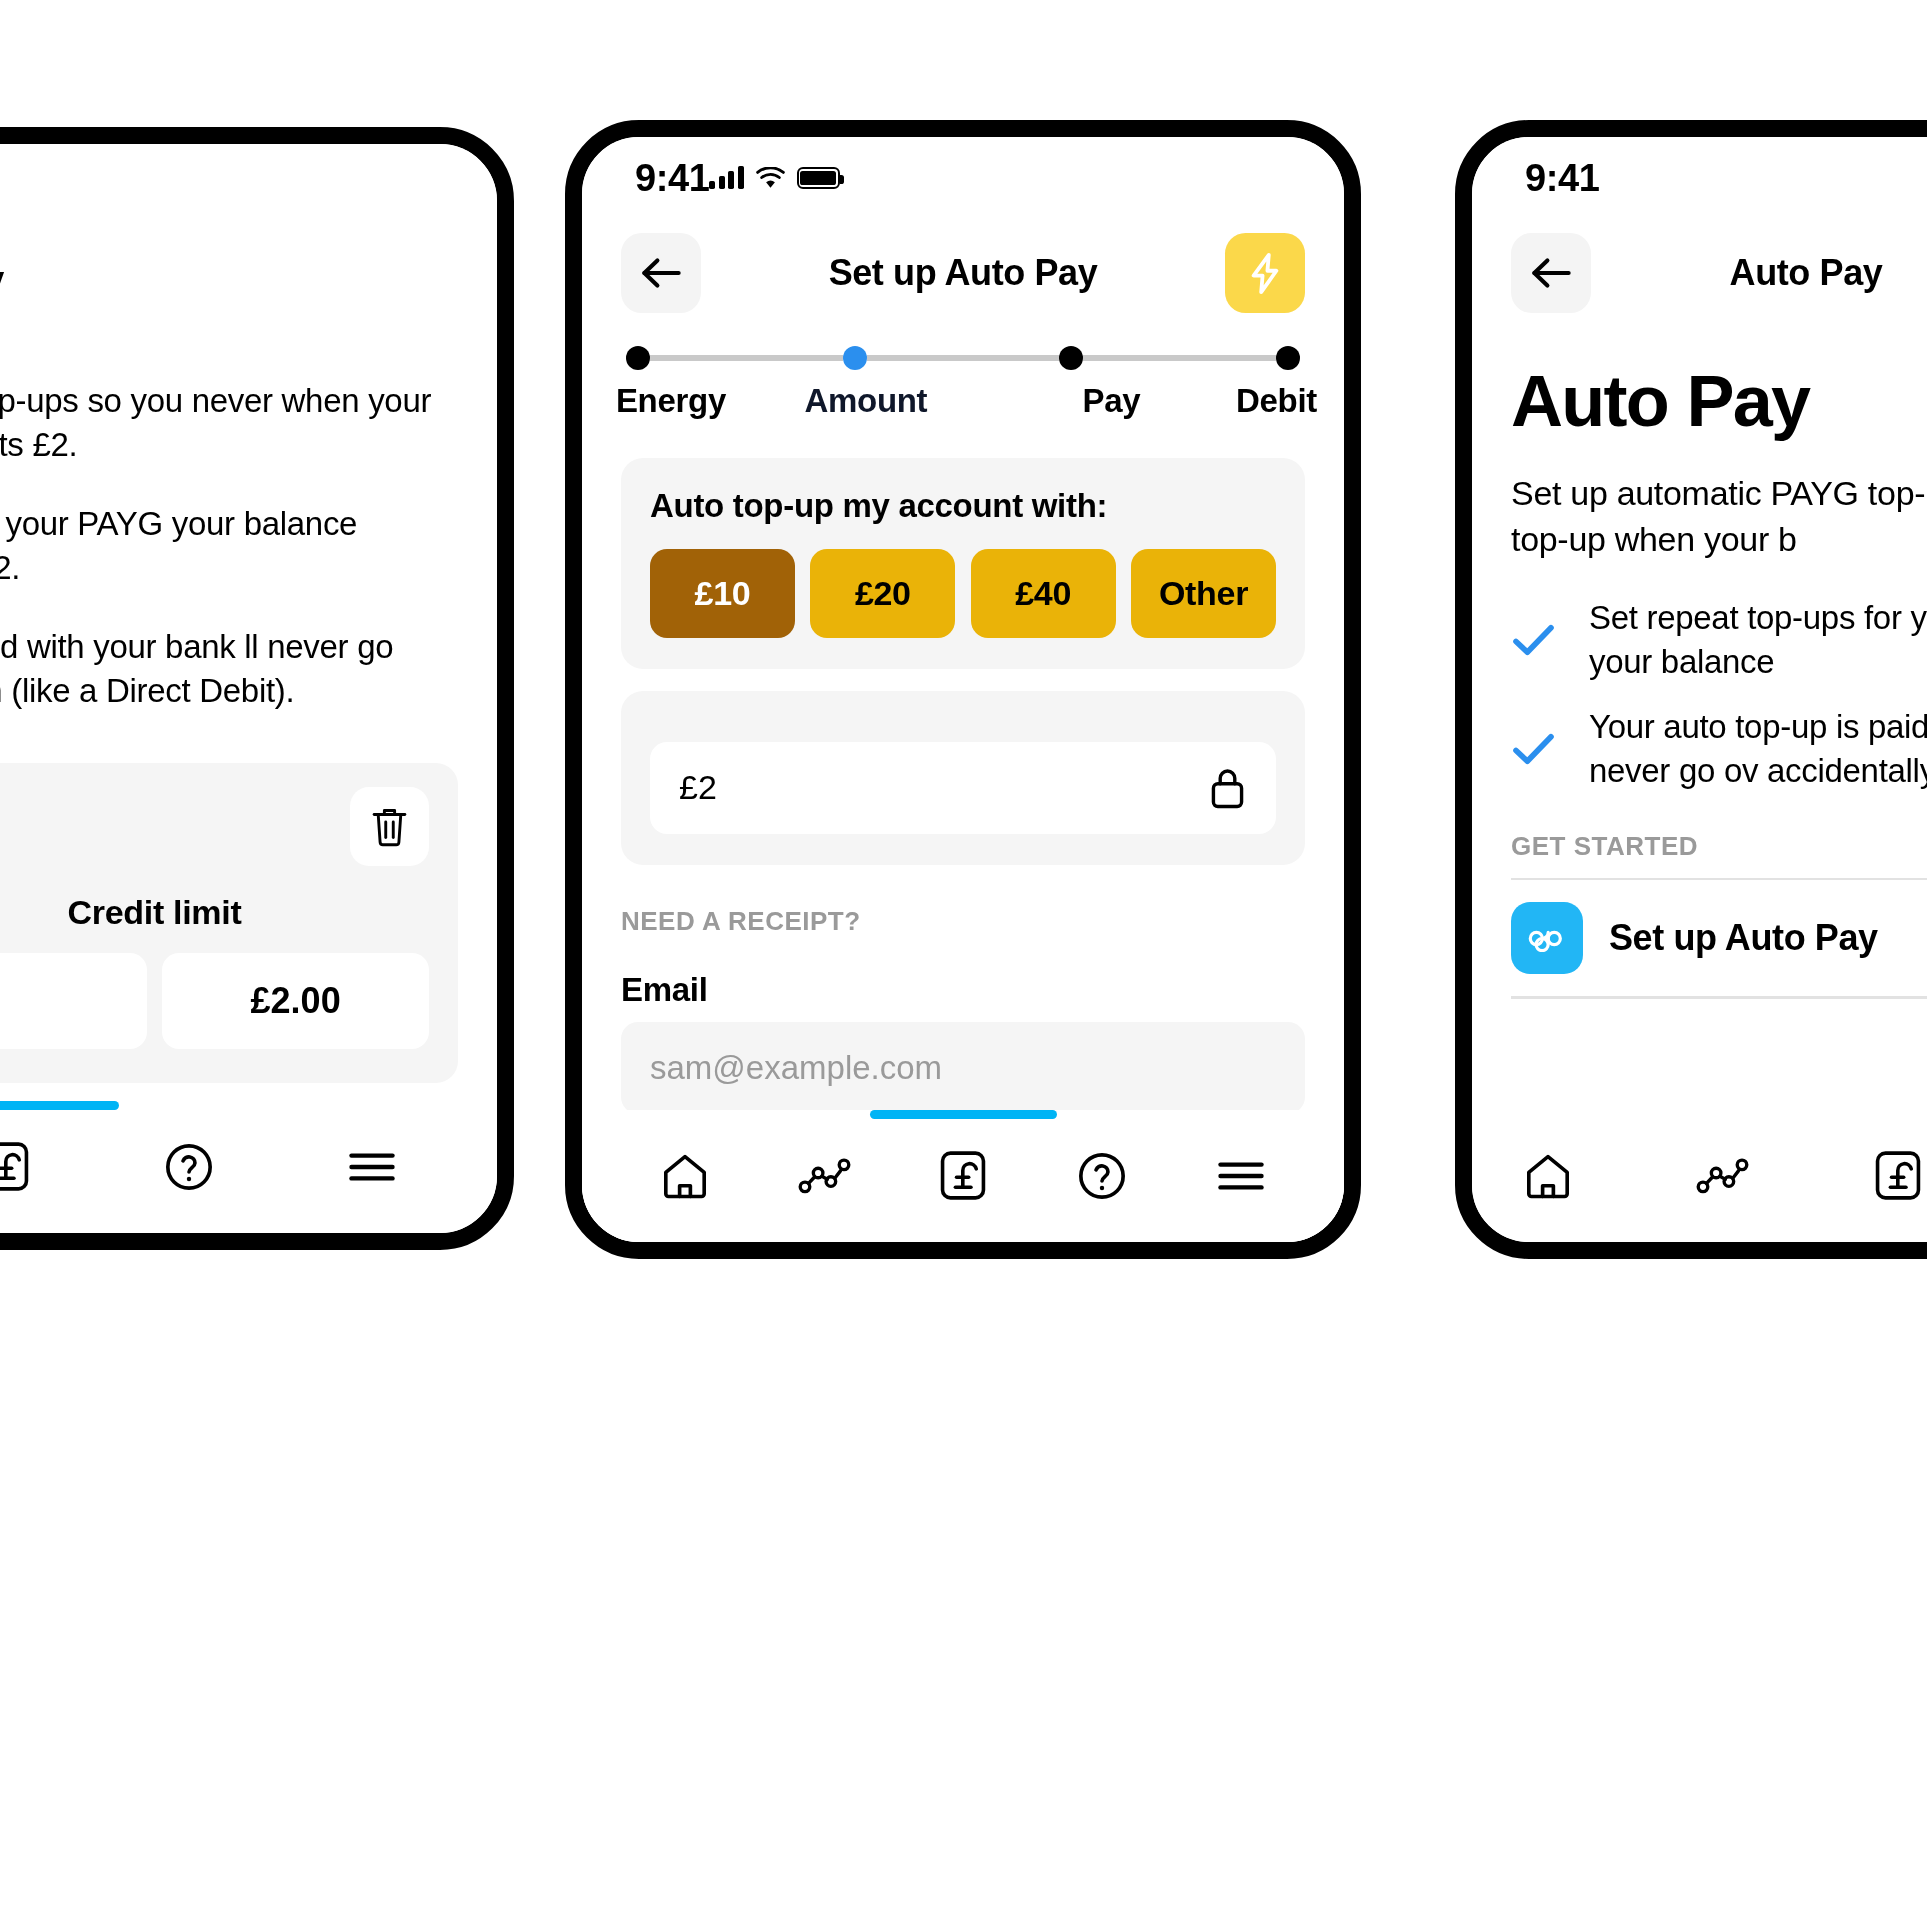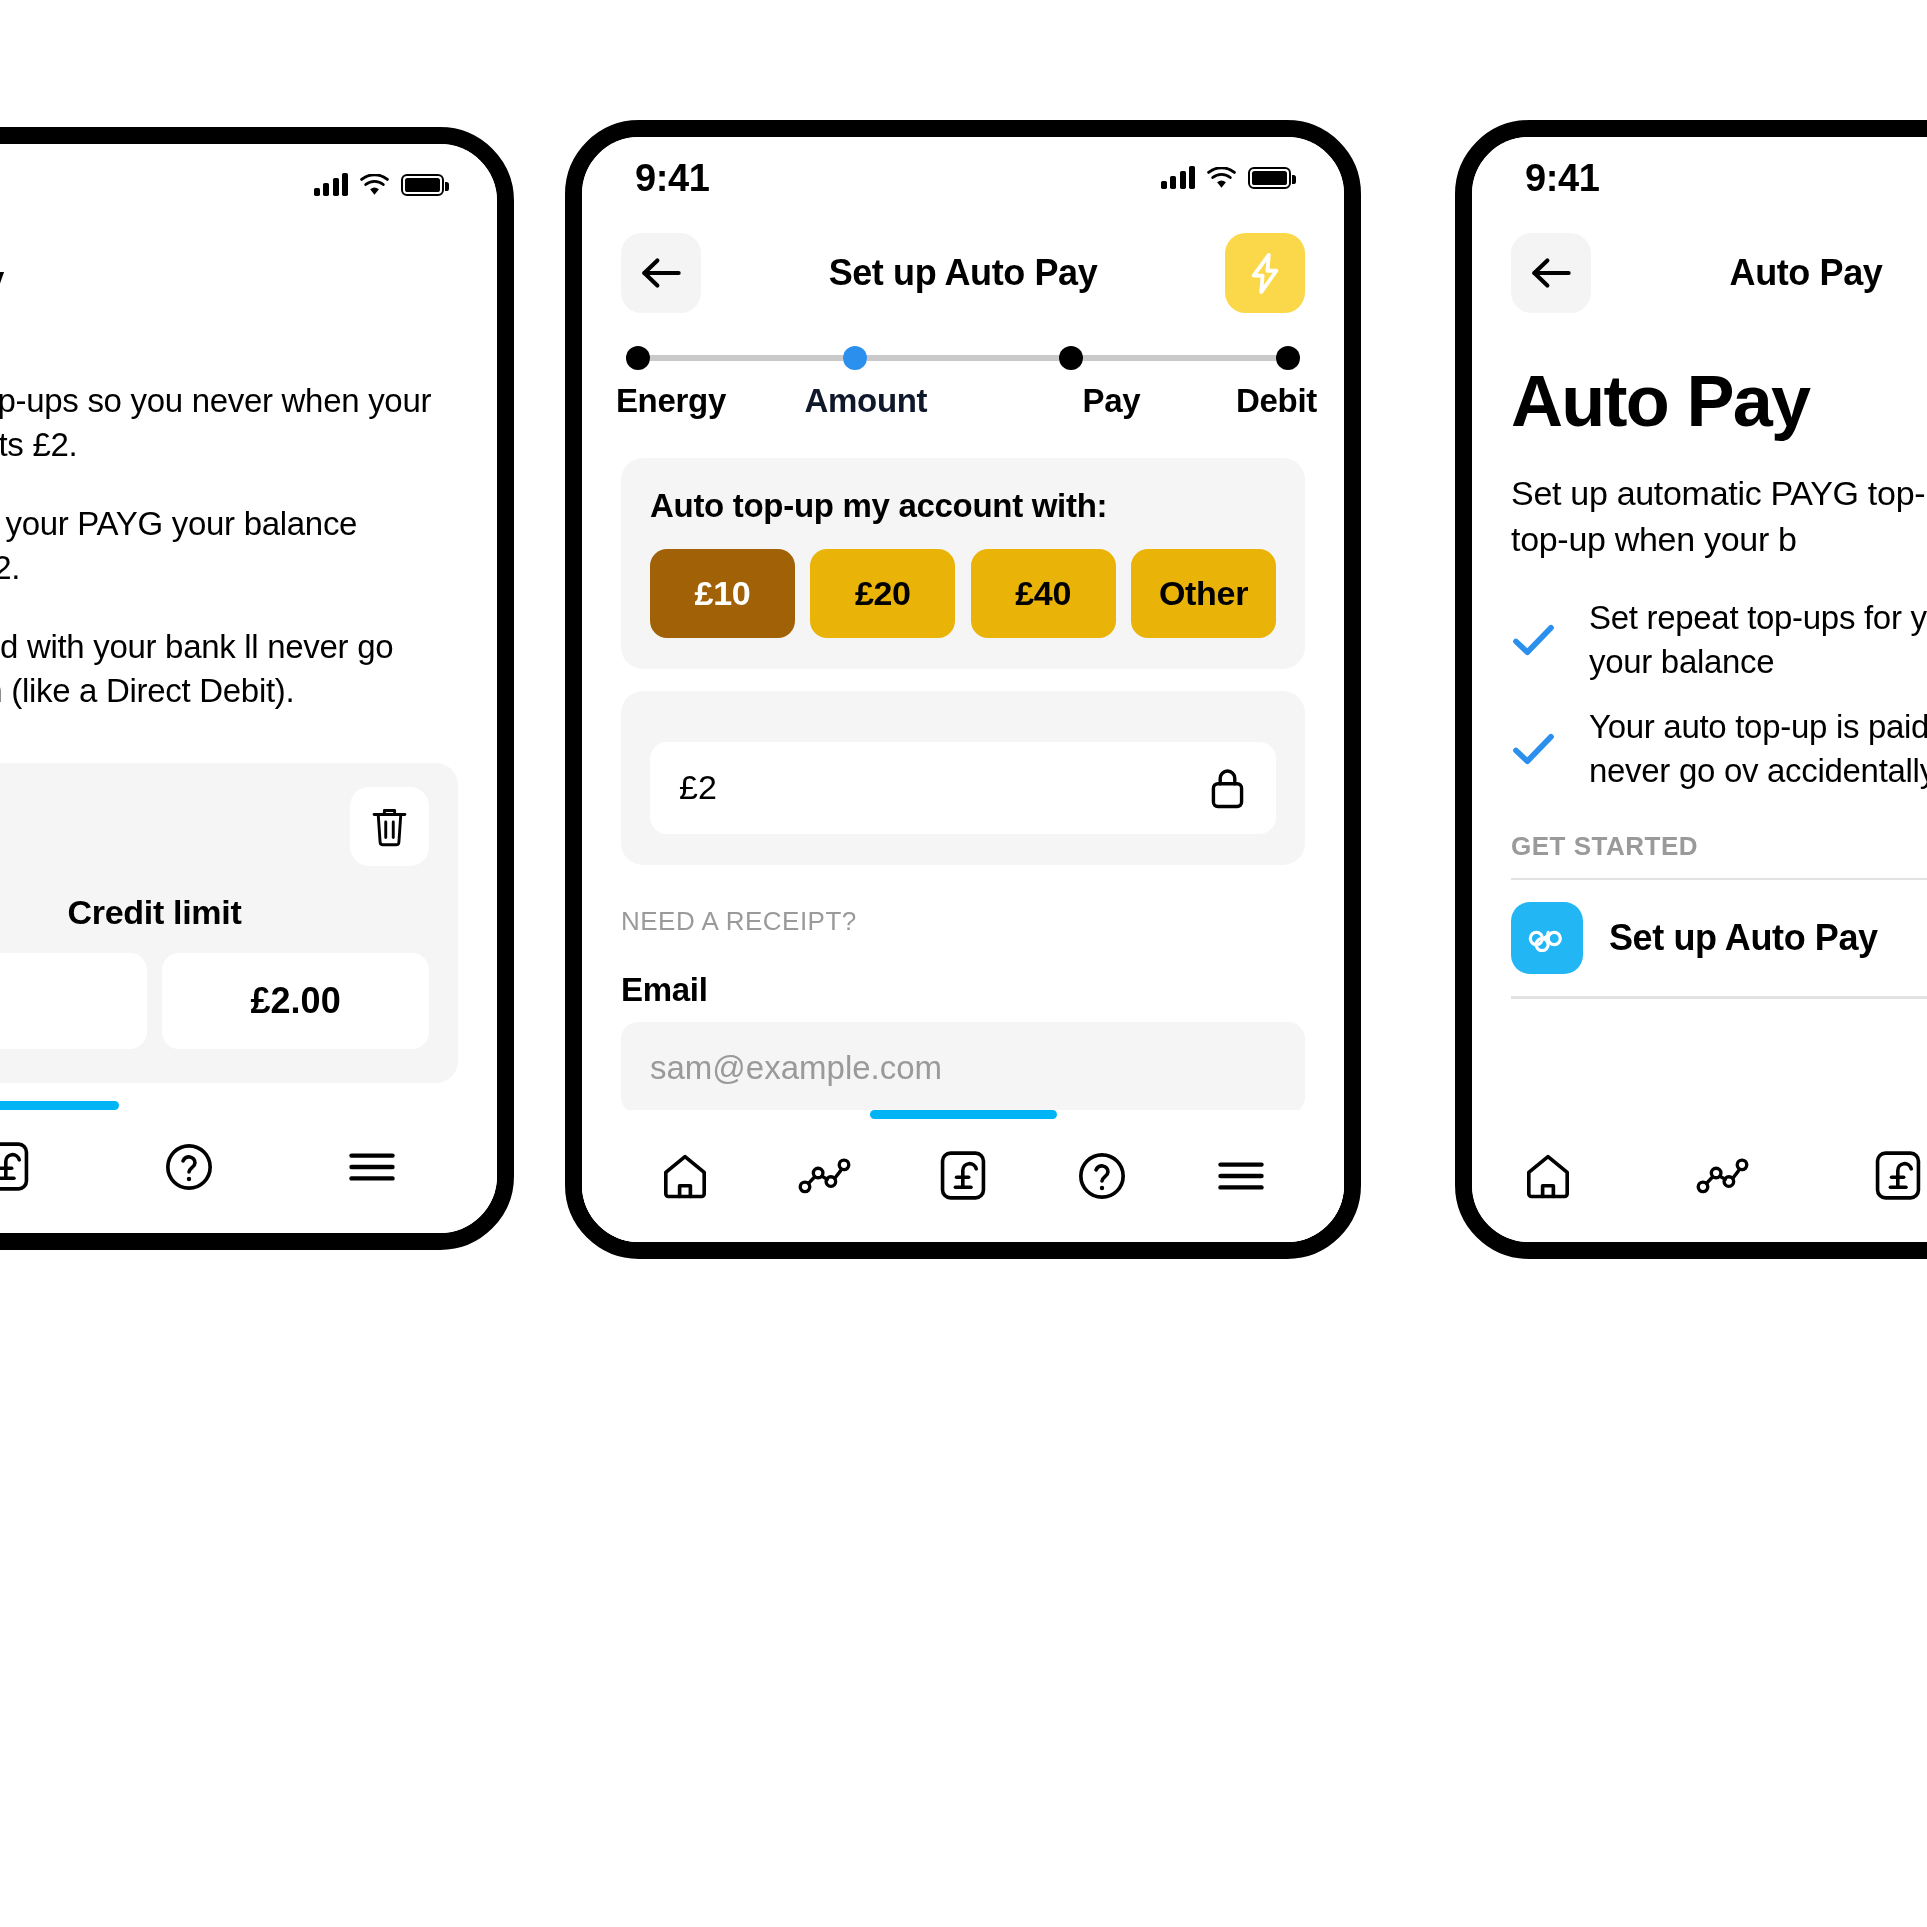--- a/index.html
+++ b/index.html
@@ -28,21 +28,21 @@
   
   #phone-left  { left: -205px; top: 127px; width: 719px; height: 1123px; }
   
   #phone-mid   { left: 565px;  top: 120px; width: 796px; height: 1139px; }
   
   #phone-right { left: 1455px; top: 120px; width: 736px; height: 1139px; }
 
   
   .statusbar {
     height: 82px;
-    display: flex; align-items: center; justify-content: space-between;
+    display: flex; align-items: center; justify-content: flex-start;
     padding: 0 53px;
   }
   .sb-time { font-size: 38px; font-weight: 600; letter-spacing: -0.4px; color:#000; }
   .sb-right { display: flex; align-items: center; gap: 12px; }
   .sb-signal { display: flex; align-items: flex-end; gap: 3.4px; height: 22px; }
   .sb-signal i { width: 6px; background:#000; border-radius: 1.7px; display:block; }
   .sb-signal i:nth-child(1){ height: 7.7px; }
   .sb-signal i:nth-child(2){ height: 13px; }
   .sb-signal i:nth-child(3){ height: 18px; }
   .sb-signal i:nth-child(4){ height: 23px; }
@@ -103,21 +103,21 @@
   .chip.selected { background:#a16207; color:#ffffff; }
   .field {
     margin-top: 22px; height: 92px; border-radius: 17px; background:#ffffff;
     display:flex; align-items:center; justify-content:space-between;
     padding: 0 29px;
     font-size: 34px; font-weight: 500; color:#000;
   }
 
   .eyebrow {
     margin-top: 41px;
-    font-size: 26px; font-weight: 400; color:#9a9a9a; letter-spacing: 0.5px;
+    font-size: 26px; font-weight: 700; color:#9a9a9a; letter-spacing: 0.5px;
   }
   .body-text {
     margin-top: 13.7px;
     font-size: 33px; line-height: 1.32; color:#000; font-weight: 400; letter-spacing:-0.3px;
   }
   .label {
     margin-top: 34px; font-size: 33px; font-weight: 700; color:#000; letter-spacing:-0.3px;
   }
   .input {
     margin-top: 13.7px; height: 92px; border-radius: 17px; background:#f5f5f5;

